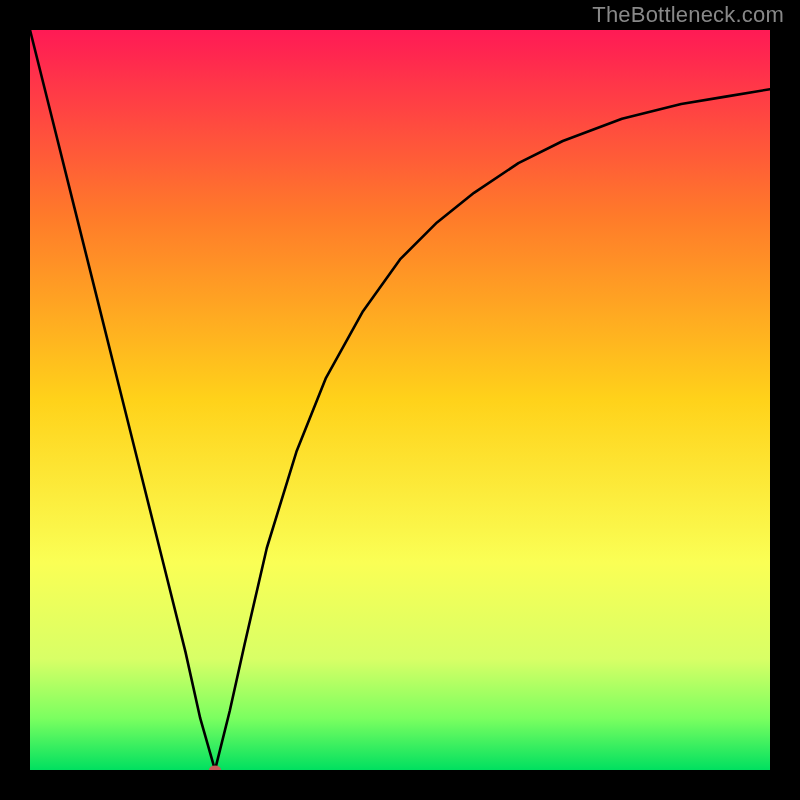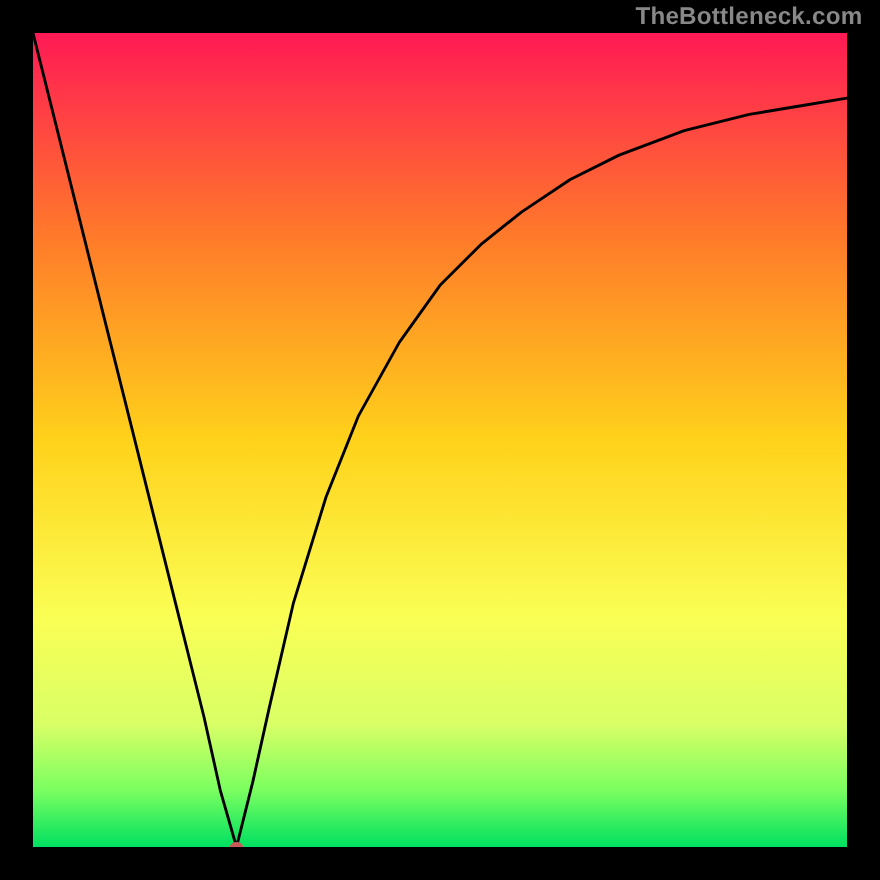--- a/index.html
+++ b/index.html
@@ -16,21 +16,21 @@
     width: 800px;
     height: 800px;
     background: #000;
   }
   .watermark {
     position: absolute;
     top: 2px;
     right: 16px;
     color: #888;
     font-size: 22px;
-    font-weight: 700;
+    font-weight: 400;
     letter-spacing: 0.2px;
     user-select: none;
   }
   .plot-wrap {
     position: absolute;
     left: 30px;
     top: 30px;
     width: 740px;
     height: 740px;
   }

